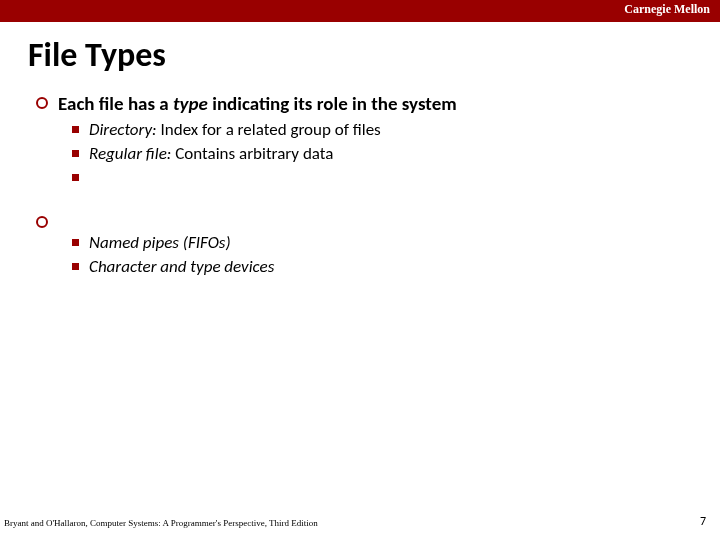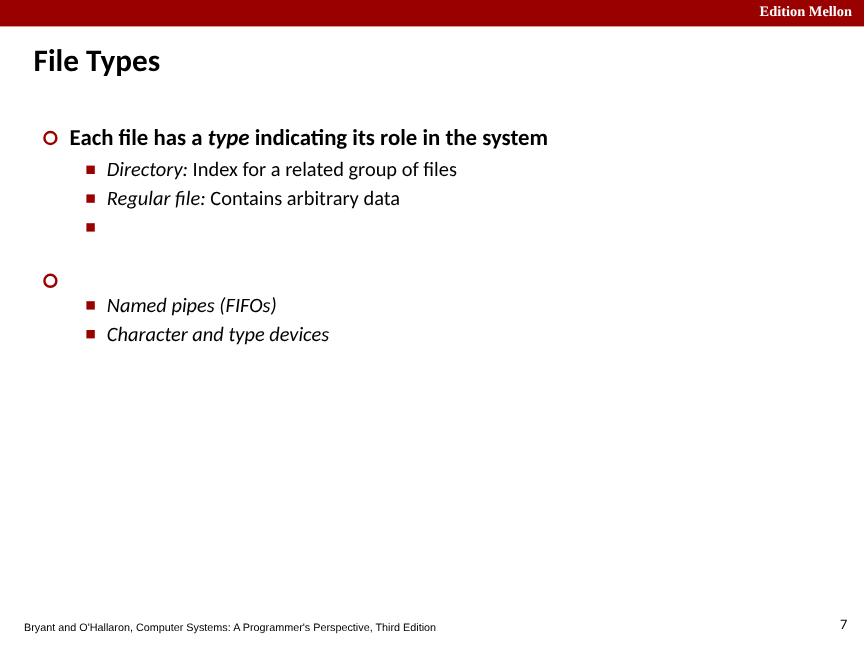--- a/index.html
+++ b/index.html
@@ -1,38 +1,38 @@
 <!DOCTYPE html>
 <html><head>
 <meta charset="utf-8">
 <style>
   * { margin: 0; padding: 0; box-sizing: border-box; }
   html, body { width: 720px; height: 540px; font-family: Calibri, "Segoe UI", Arial, sans-serif; background: #fff; color: #000; }
   .slide { width: 720px; height: 540px; position: relative; }
   .topbar { height: 22px; background: #990000; position: relative; }
   .brand { position: absolute; right: 10px; top: 2px; color: #fff; font-family: Georgia, "Times New Roman", serif; font-weight: bold; font-size: 12px; }
-  .title { position: absolute; left: 28px; top: 34px; font-size: 26px; font-weight: bold; font-family: Calibri, Arial, sans-serif; }
-  .content { position: absolute; left: 36px; top: 104px; right: 30px; }
+  .title { position: absolute; left: 28px; top: 34px; font-size: 34px; font-weight: bold; font-family: Calibri, Arial, sans-serif; }
+  .content { position: absolute; left: 36px; top: 92px; right: 30px; }
   .l1 { margin-bottom: 6px; }
   .l1-head { display: flex; align-items: flex-start; margin-bottom: 4px; }
   .ring { width: 12px; height: 12px; border: 2px solid #990000; border-radius: 50%; flex-shrink: 0; margin-top: 5px; margin-right: 10px; }
   .l1-text { font-size: 19px; font-weight: bold; }
   .em { font-style: italic; }
   .l2 { margin-left: 36px; display: flex; align-items: flex-start; margin-bottom: 3px; }
   .sq { width: 7px; height: 7px; background: #990000; flex-shrink: 0; margin-top: 7px; margin-right: 10px; }
   .l2-text { font-size: 17px; }
   .gap { height: 24px; }
-  .footer-left { position: absolute; left: 20px; bottom: 12px; font-size: 9px; color: #000; font-family: Liberation Sans, sans-serif; }
+  .footer-left { position: absolute; left: 4px; bottom: 12px; font-size: 9px; color: #000; font-family: Liberation Serif, serif; }
   .footer-right { position: absolute; right: 14px; bottom: 12px; font-size: 12px; color: #000; }
 </style>
 </head>
 <body>
 <div class="slide">
   <div class="topbar">
-    <div class="brand">Edition Mellon</div>
+    <div class="brand">Carnegie Mellon</div>
   </div>
   <div class="title">File Types</div>
 
   <div class="content">
 
     <div class="l1">
       <div class="l1-head">
         <div class="ring"></div>
         <div class="l1-text"><span>Each file has a </span><span class="em">type</span><span> indicating its role in the system</span></div>
       </div>

